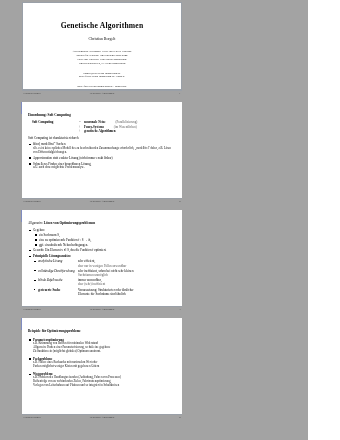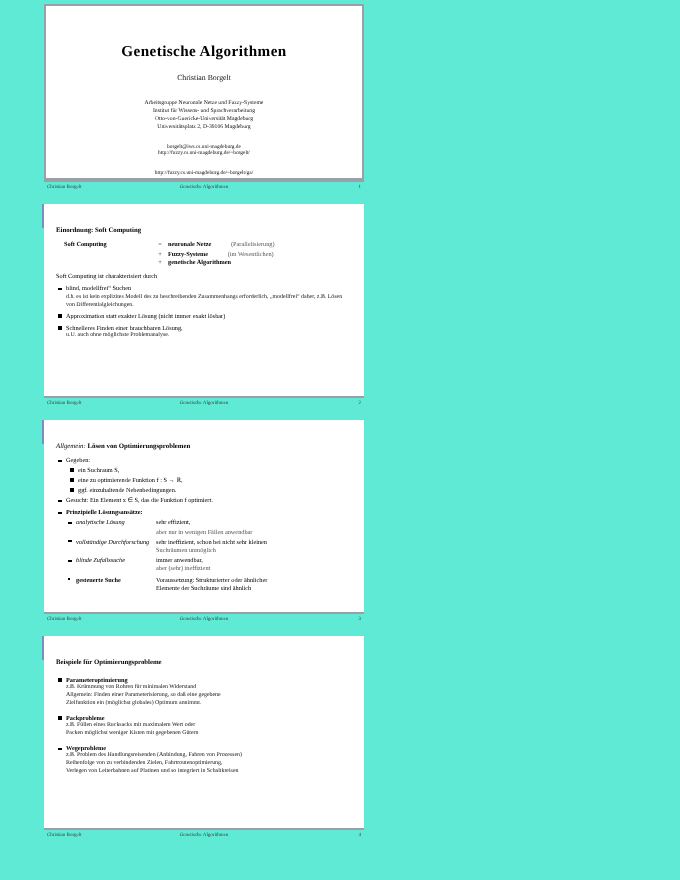--- a/index.html
+++ b/index.html
@@ -3,22 +3,22 @@
 <meta charset="utf-8">
 <style>
   html,body{margin:0;padding:0;}
   body{
     width:340px;height:440px;overflow:hidden;
     background:#ffffff;
     font-family:"Liberation Serif", serif;
     color:#000000;
   }
   .page{
-    position:relative;width:340px;height:440px;
-    background:#5eead4;
+    position:relative;width:308px;height:440px;
+    background:#a3a3a3;
   }
   .slide{
     position:absolute;
     left:22px;width:160px;
     border:0.6px solid #9aa0a8;
     background:#ffffff;
     box-sizing:border-box;
     overflow:hidden;
   }
   .slide-title{

